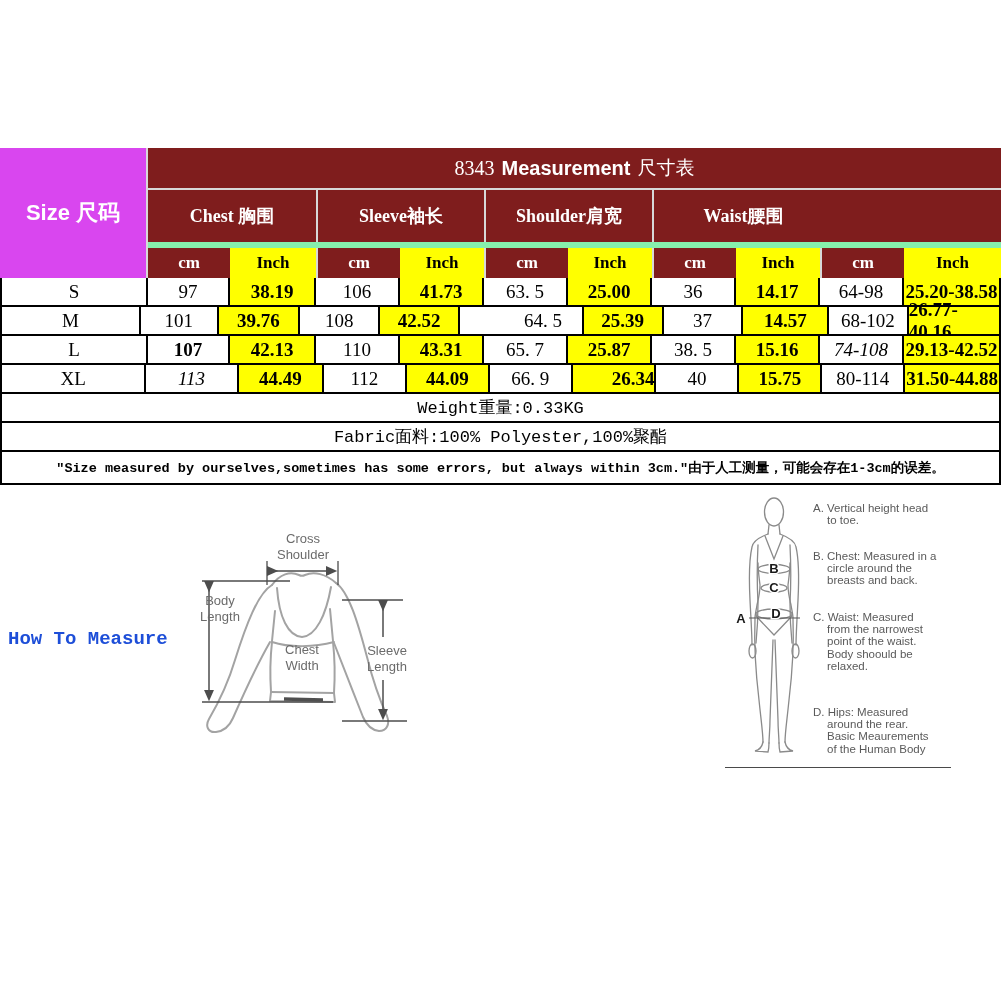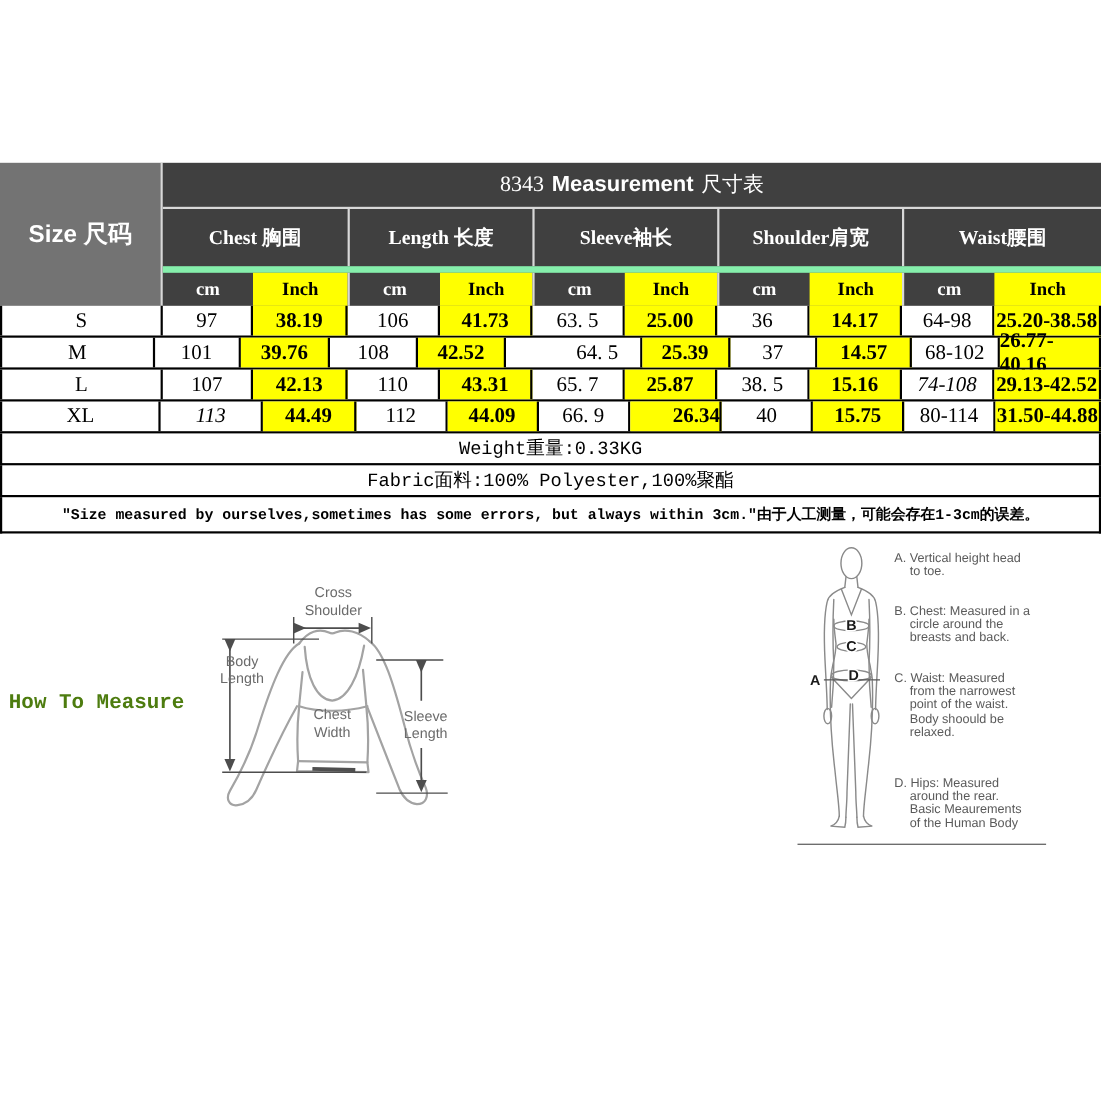--- a/index.html
+++ b/index.html
@@ -2,24 +2,24 @@
 <html><head>
 <meta charset="utf-8">
 <style>
   html,body{margin:0;padding:0;background:#fff;}
   .canvas{position:relative;width:1001px;height:1001px;background:#ffffff;overflow:hidden;
           font-family:"Liberation Sans",sans-serif;color:#000;}
 
   
   .tbl{position:absolute;left:0;top:148px;width:1001px;}
   .thead{display:flex;}
-  .size-box{width:148px;height:130px;background:#737373;color:#fff;display:flex;align-items:center;
+  .size-box{width:148px;height:130px;background:#d946ef;color:#fff;display:flex;align-items:center;
             justify-content:center;font:bold 22px "Liberation Sans",sans-serif;box-sizing:border-box;
             border-right:2px solid #d8d8d8;}
-  .thead-right{flex:1;display:flex;flex-direction:column;background:#404040;}
+  .thead-right{flex:1;display:flex;flex-direction:column;background:#7f1d1d;}
   .title-row{height:40px;display:flex;align-items:center;justify-content:center;color:#fff;}
   .t-code{font:20px "Liberation Serif",serif;margin-right:7px;}
   .t-en{font:bold 20px "Liberation Sans",sans-serif;margin-right:7px;}
   .t-cn{font:19px "DejaVu Sans",sans-serif;}
   .hdr-row{height:54px;display:flex;border-top:2px solid #d8d8d8;box-sizing:border-box;}
   .hdr-cell{display:flex;align-items:center;justify-content:center;color:#fff;
             font:bold 18px "Liberation Serif","DejaVu Sans",serif;box-sizing:border-box;
             border-left:2px solid #d8d8d8;}
   .hdr-cell:first-child{border-left:none;}
   .unit-row{height:36px;display:flex;border-top:6px solid #86efac;box-sizing:border-box;}
@@ -35,21 +35,21 @@
   .size-cell{width:148px;border-left:2px solid #000;}
   .inch{background:#FFFF00;font-weight:bold;}
 
   .full-row{width:1001px;height:29px;box-sizing:border-box;display:flex;align-items:center;
             justify-content:center;border-left:2px solid #000;border-right:2px solid #000;
             border-bottom:2px solid #000;font:17px "Liberation Mono","DejaVu Sans",monospace;}
   .note-row{height:33px;font:bold 13.5px "Liberation Mono","DejaVu Sans",monospace;}
 
   
   .howto-heading{position:absolute;left:8px;top:628px;font:bold 19px "Liberation Mono",monospace;
-                 color:#4d7c0f;white-space:nowrap;}
+                 color:#1d4ed8;white-space:nowrap;}
   .shirt-svg{position:absolute;left:150px;top:495px;}
   .figure-svg{position:absolute;left:725px;top:485px;}
   .svg-label{font:13px "Liberation Sans",sans-serif;fill:#6b6b6b;}
   .fig-letter{font:bold 13px "Liberation Sans",sans-serif;fill:#1a1a1a;
               paint-order:stroke;stroke:#fff;stroke-width:3px;}
   .notes{position:absolute;left:813px;top:502px;width:160px;}
   .note{position:absolute;left:0;width:160px;color:#5a5a5a;
         font:11.5px/12.2px "Liberation Sans",sans-serif;}
   .note-line{white-space:nowrap;}
   .note-line.cont{padding-left:14px;}
@@ -64,21 +64,20 @@
     <div class="thead">
       <div class="size-box">Size 尺码</div>
       <div class="thead-right">
         <div class="title-row">
           <span class="t-code">8343</span>
           <span class="t-en">Measurement</span>
           <span class="t-cn">尺寸表</span>
         </div>
         <div class="hdr-row" id="hdr-cells">
             <div class="hdr-cell" style="width: 168px;">Chest 胸围</div>
-            <div class="hdr-cell" style="width: 168px;">Length 长度</div>
             <div class="hdr-cell" style="width: 168px;">Sleeve袖长</div>
             <div class="hdr-cell" style="width: 168px;">Shoulder肩宽</div>
             <div class="hdr-cell" style="width: 181px;">Waist腰围</div>
           </div>
         <div class="unit-row" id="unit-cells">
             <div class="unit-cm" style="width: 82px;">cm</div>
             <div class="unit-inch" style="width: 86px;">Inch</div>
             <div class="unit-cm" style="width: 84px;">cm</div>
             <div class="unit-inch" style="width: 84px;">Inch</div>
             <div class="unit-cm" style="width: 84px;">cm</div>
@@ -112,21 +111,21 @@
           <div class="cell inch" style="width: 84px;">42.52</div>
           <div class="cell cm" style="width: 84px; margin-left: 44px;">64. 5</div>
           <div class="cell inch" style="width: 84px;">25.39</div>
           <div class="cell cm" style="width: 84px;">37</div>
           <div class="cell inch" style="width: 90px;">14.57</div>
           <div class="cell cm" style="width: 84px;">68-102</div>
           <div class="cell inch" style="width: 97px;">26.77-40.16</div>
         </div>
         <div class="data-row">
           <div class="cell size-cell">L</div>
-          <div class="cell cm" style="width: 82px;">107</div>
+          <div class="cell cm" style="width: 82px; font-weight: bold;">107</div>
           <div class="cell inch" style="width: 86px;">42.13</div>
           <div class="cell cm" style="width: 84px;">110</div>
           <div class="cell inch" style="width: 84px;">43.31</div>
           <div class="cell cm" style="width: 84px;">65. 7</div>
           <div class="cell inch" style="width: 84px;">25.87</div>
           <div class="cell cm" style="width: 84px;">38. 5</div>
           <div class="cell inch" style="width: 84px;">15.16</div>
           <div class="cell cm" style="width: 84px; font-style: italic;">74-108</div>
           <div class="cell inch" style="width: 97px;">29.13-42.52</div>
         </div>

